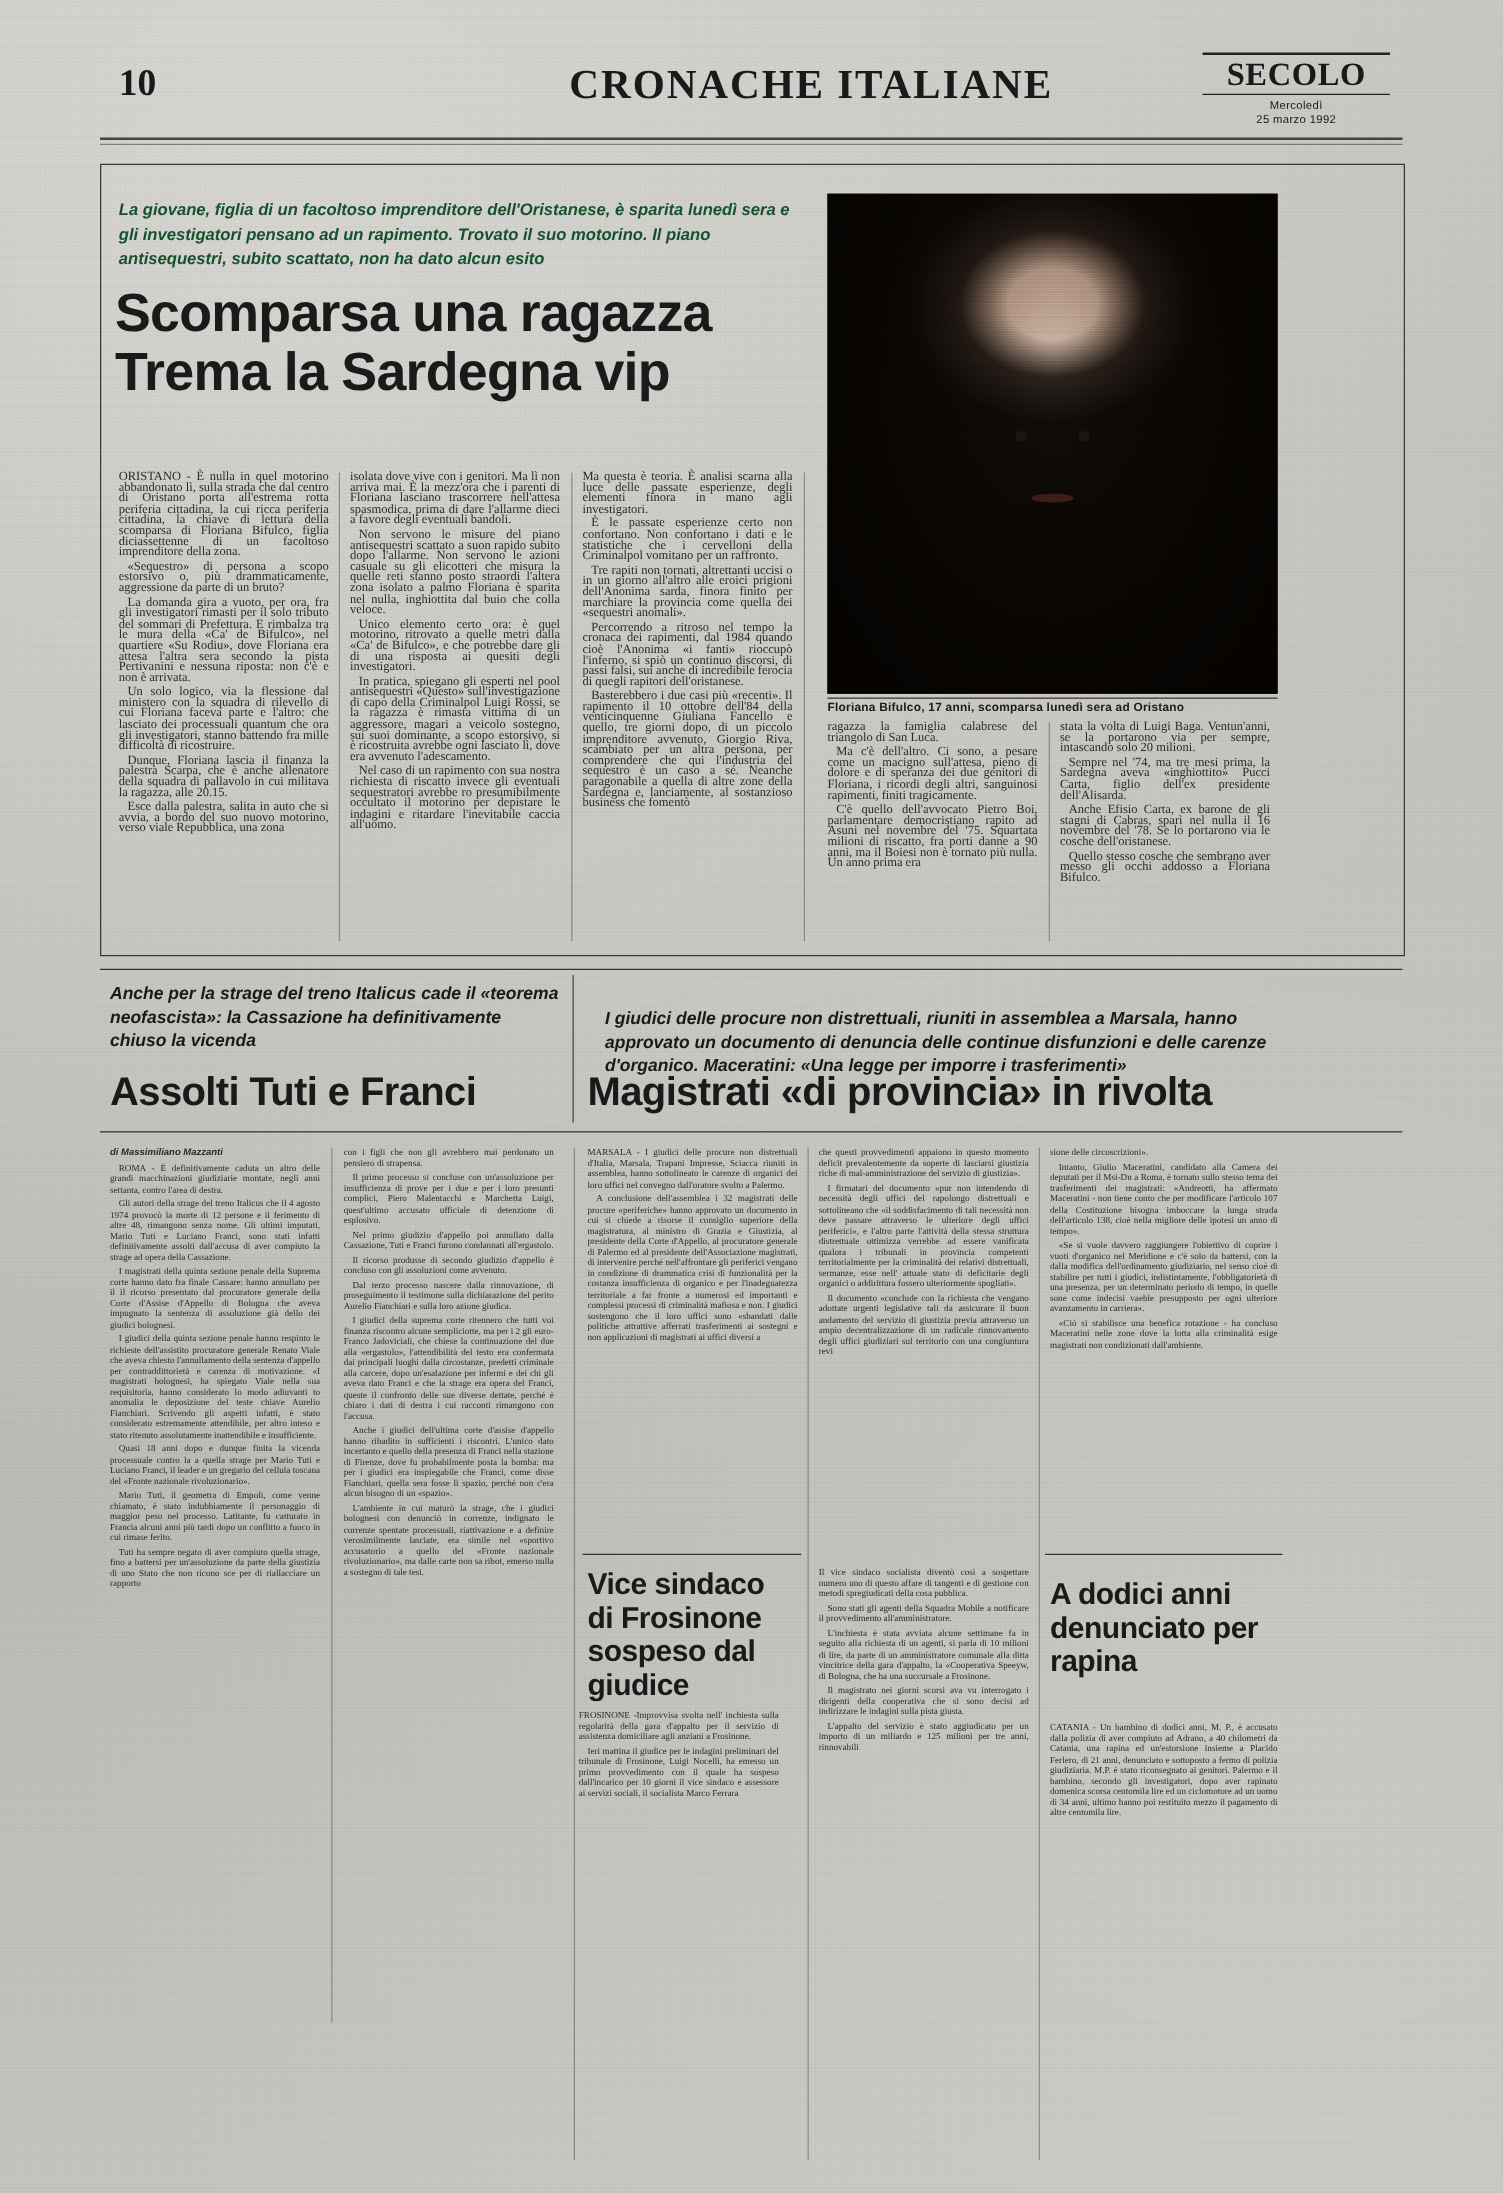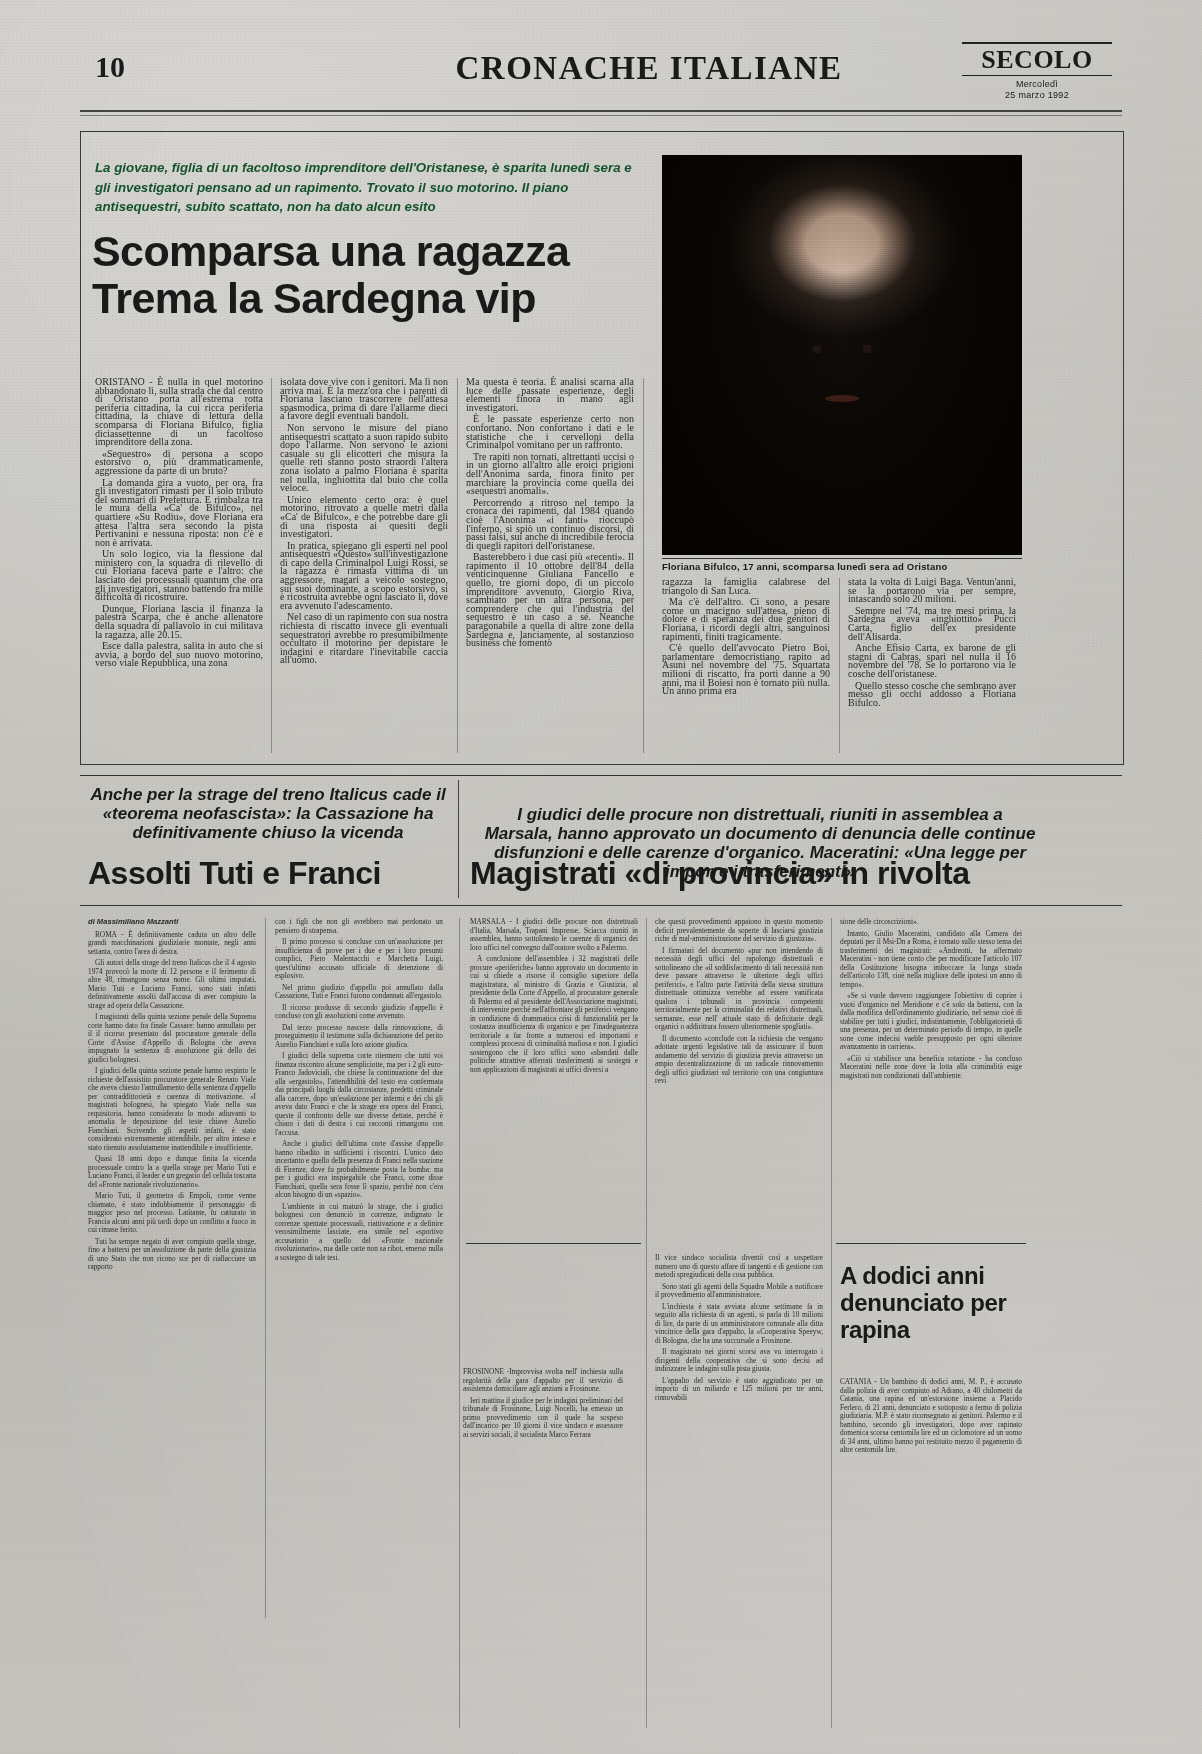--- a/index.html
+++ b/index.html
@@ -67,21 +67,21 @@
   .c3{left:466px;top:378px;width:168px;height:375px;}
   .c4{left:662px;top:578px;width:168px;height:175px;}
   .c5{left:848px;top:578px;width:168px;height:175px;}
 
   .divider-v{position:absolute;width:1px;background:#5a5a5a;opacity:.55;}
 
   .rule-mid{position:absolute;left:80px;right:80px;top:775px;height:1px;background:#333;}
   .rule-mid2{position:absolute;left:80px;right:80px;top:905px;height:1px;background:#333;}
 
   
-  .kick2{position:absolute;font-family:"Liberation Sans",sans-serif;font-style:italic;font-size:17px;line-height:19px;font-weight:600;text-align:center;}
+  .kick2{position:absolute;font-family:"Liberation Sans",sans-serif;font-style:italic;font-size:14px;line-height:19px;font-weight:600;}
   .kick2.left{left:88px;top:785px;width:360px;}
   .kick2.right{left:484px;top:785px;width:552px;margin-top:20px;}
   .head2{position:absolute;font-family:"Liberation Sans",sans-serif;font-weight:bold;letter-spacing:-.5px;}
   .head2.left{left:88px;top:855px;width:370px;font-size:32px;}
   .head2.right{left:470px;top:855px;width:560px;font-size:32px;}
   .vsep-mid{position:absolute;left:458px;top:780px;width:1px;height:118px;background:#444;}
 
   
   .lcol{position:absolute;font-family:"Liberation Serif",serif;font-size:7.3px;line-height:8.5px;text-align:justify;color:#2a2a2a;}
   .lcol p{margin:0 0 3px;text-indent:7px;}
@@ -218,20 +218,21 @@
       <p>Intanto, Giulio Maceratini, candidato alla Camera dei deputati per il Msi-Dn a Roma, è tornato sullo stesso tema dei trasferimenti dei magistrati: «Andreotti, ha affermato Maceratini - non tiene conto che per modificare l'articolo 107 della Costituzione bisogna imboccare la lunga strada dell'articolo 138, cioè nella migliore delle ipotesi un anno di tempo».</p>
       <p>«Se si vuole davvero raggiungere l'obiettivo di coprire i vuoti d'organico nel Meridione e c'è solo da battersi, con la dalla modifica dell'ordinamento giudiziario, nel senso cioè di stabilire per tutti i giudici, indistintamente, l'obbligatorietà di una presenza, per un determinato periodo di tempo, in quelle sone come indecisi vaeble presupposto per ogni ulteriore avanzamento in carriera».</p>
       <p>«Ciò si stabilisce una benefica rotazione - ha concluso Maceratini nelle zone dove la lotta alla criminalità esige magistrati non condizionati dall'ambiente.</p>
     </div>
   <div class="divider-v" style="left:265px;top:918px;height:700px"></div>
   <div class="divider-v" style="left:459px;top:918px;height:810px"></div>
   <div class="divider-v" style="left:646px;top:918px;height:810px"></div>
   <div class="divider-v" style="left:831px;top:918px;height:810px"></div>
 
   <div class="rule-sub1"></div>
+  <div class="sub-head sub1">Vice sindaco di Frosinone sospeso dal giudice</div>
   <div class="lcol S1">
       <p>FROSINONE -Improvvisa svolta nell' inchiesta sulla regolarità della gara d'appalto per il servizio di assistenza domiciliare agli anziani a Frosinone.</p>
       <p>Ieri mattina il giudice per le indagini preliminari del tribunale di Frosinone, Luigi Nocelli, ha emesso un primo provvedimento con il quale ha sospeso dall'incarico per 10 giorni il vice sindaco e assessore ai servizi sociali, il socialista Marco Ferrara</p>
     </div>
   <div class="lcol S2">
       <p>Il vice sindaco socialista diventò così a sospettare numero uno di questo affare di tangenti e di gestione con metodi spregiudicati della cosa pubblica.</p>
       <p>Sono stati gli agenti della Squadra Mobile a notificare il provvedimento all'amministratore.</p>
       <p>L'inchiesta è stata avviata alcune settimane fa in seguito alla richiesta di un agenti, si parla di 10 milioni di lire, da parte di un amministratore comunale alla ditta vincitrice della gara d'appalto, la «Cooperativa Speeyw, di Bologna, che ha una succursale a Frosinone.</p>
       <p>Il magistrato nei giorni scorsi ava vu interrogato i dirigenti della cooperativa che si sono decisi ad indirizzare le indagini sulla pista giusta.</p>
       <p>L'appalto del servizio è stato aggiudicato per un importo di un miliardo e 125 milioni per tre anni, rinnovabili</p>

